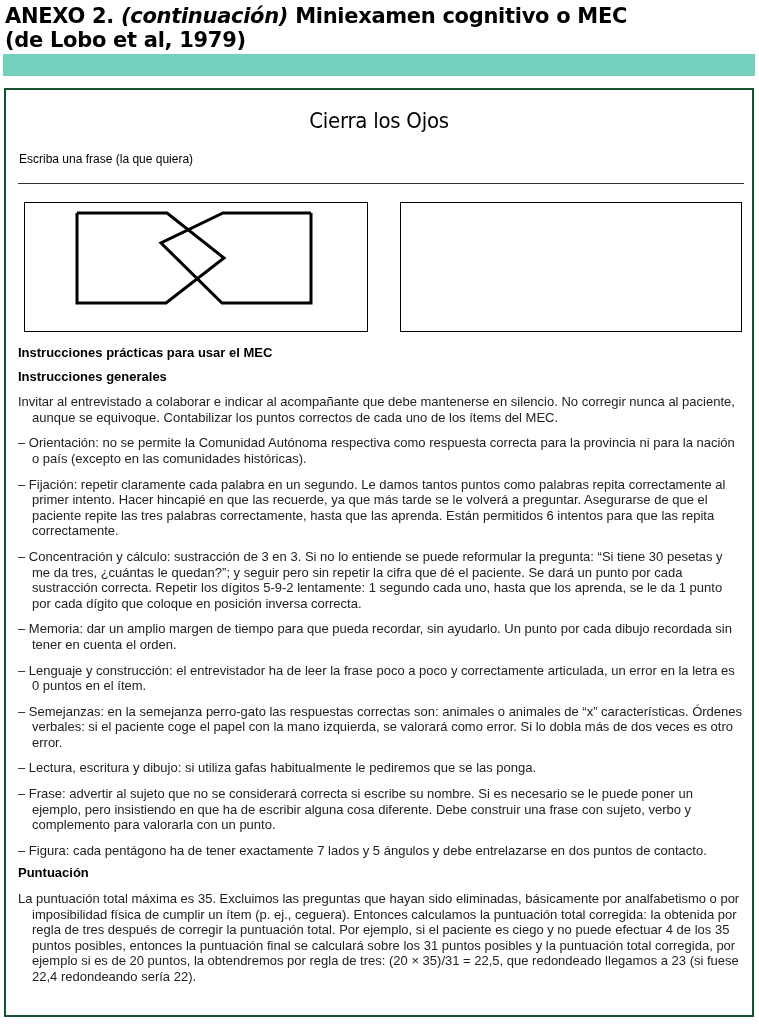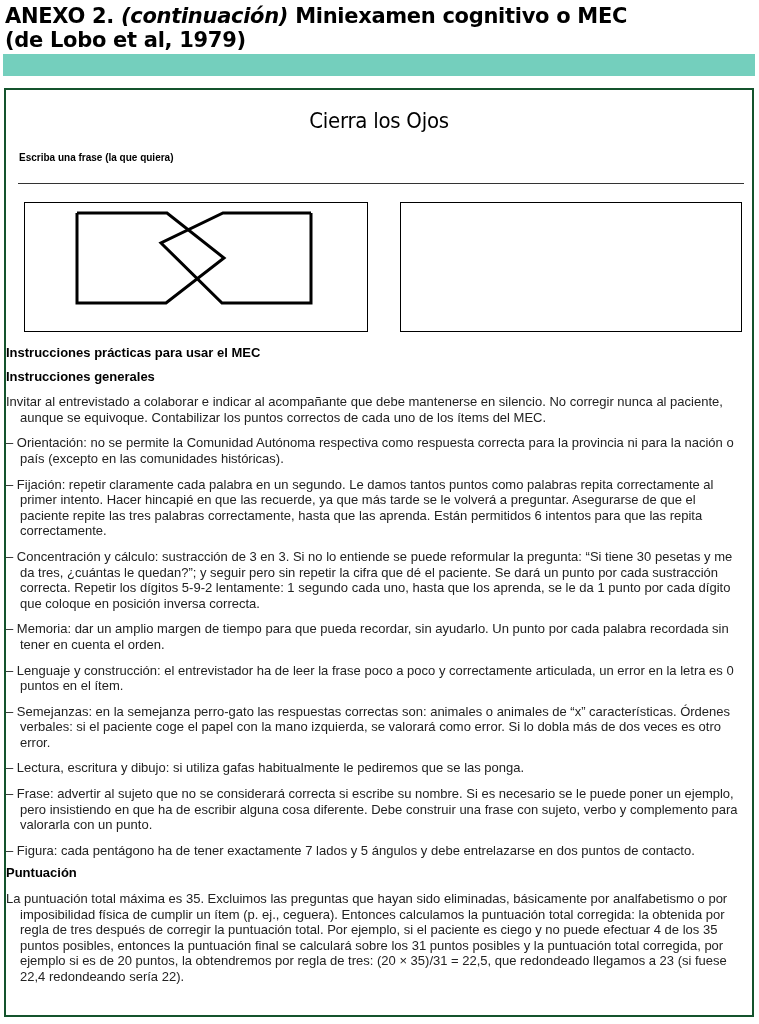--- a/index.html
+++ b/index.html
@@ -8,27 +8,27 @@
     .hdr { position: absolute; left: 5px; top: 4px; width: 750px;
            font-family: "DejaVu Sans", sans-serif; font-weight: bold; font-size: 21px;
            line-height: 24px; letter-spacing: -0.3px; color: #000000; }
     .hdr i { font-style: italic; }
     .band { position: absolute; left: 3px; top: 54px; width: 752px; height: 22px; background: #74cfbd; }
     .frame { position: absolute; left: 4px; top: 88px; width: 750px; height: 929px;
              border: 2px solid #14532d; box-sizing: border-box; }
     .big { position: absolute; left: 0; right: 0; top: 18px; text-align: center;
            font-family: "DejaVu Sans", sans-serif; font-size: 22px; font-weight: normal;
            transform: scaleX(0.9); letter-spacing: -0.3px; color: #000; }
-    .prompt { position: absolute; left: 13px; top: 62px; font-size: 10px; font-weight: bold; color: #000; }
+    .prompt { position: absolute; left: 13px; top: 62px; font-size: 12px; font-weight: normal; color: #000; }
     .line { position: absolute; left: 12px; right: 8px; top: 93px; border-top: 1.5px solid #333; }
     .box { position: absolute; top: 112px; height: 130px; border: 1px solid #000; box-sizing: border-box; }
     .box.l { left: 18px; width: 344px; }
     .box.r { left: 394px; width: 342px; }
     .box svg { position: absolute; left: 0; top: 0; }
-    .text { position: absolute; left: 0; right: 10px; top: 255px; font-size: 13px; line-height: 15.6px; }
+    .text { position: absolute; left: 12px; right: 10px; top: 255px; font-size: 13px; line-height: 15.6px; }
     .h { font-weight: bold; font-size: 13px; margin: 0 0 8px 0; color: #000; }
     .p { margin: 10px 0 7px 0; padding-left: 14px; text-indent: -14px; color: #222; }
   </style>
 </head>
 <body>
 
 <div class="hdr">
   <span>ANEXO 2.</span>
   <i>(continuación)</i>
   <span>Miniexamen cognitivo o MEC</span><br>
@@ -50,21 +50,21 @@
   </div>
   <div class="box r"></div>
 
   <div class="text">
     <div class="h">Instrucciones prácticas para usar el MEC</div>
     <div class="h">Instrucciones generales</div>
     <div class="p">Invitar al entrevistado a colaborar e indicar al acompañante que debe mantenerse en silencio. No corregir nunca al paciente, aunque se equivoque. Contabilizar los puntos correctos de cada uno de los ítems del MEC.</div>
     <div class="p">– Orientación: no se permite la Comunidad Autónoma respectiva como respuesta correcta para la provincia ni para la nación o país (excepto en las comunidades históricas).</div>
     <div class="p">– Fijación: repetir claramente cada palabra en un segundo. Le damos tantos puntos como palabras repita correctamente al primer intento. Hacer hincapié en que las recuerde, ya que más tarde se le volverá a preguntar. Asegurarse de que el paciente repite las tres palabras correctamente, hasta que las aprenda. Están permitidos 6 intentos para que las repita correctamente.</div>
     <div class="p">– Concentración y cálculo: sustracción de 3 en 3. Si no lo entiende se puede reformular la pregunta: “Si tiene 30 pesetas y me da tres, ¿cuántas le quedan?”; y seguir pero sin repetir la cifra que dé el paciente. Se dará un punto por cada sustracción correcta. Repetir los dígitos 5-9-2 lentamente: 1 segundo cada uno, hasta que los aprenda, se le da 1 punto por cada dígito que coloque en posición inversa correcta.</div>
-    <div class="p">– Memoria: dar un amplio margen de tiempo para que pueda recordar, sin ayudarlo. Un punto por cada palabra recordada sin tener en cuenta el orden.</div>
+    <div class="p">– Memoria: dar un amplio margen de tiempo para que pueda recordar, sin ayudarlo. Un punto por cada dibujo recordada sin tener en cuenta el orden.</div>
     <div class="p">– Lenguaje y construcción: el entrevistador ha de leer la frase poco a poco y correctamente articulada, un error en la letra es 0 puntos en el ítem.</div>
     <div class="p">– Semejanzas: en la semejanza perro-gato las respuestas correctas son: animales o animales de “x” características. Órdenes verbales: si el paciente coge el papel con la mano izquierda, se valorará como error. Si lo dobla más de dos veces es otro error.</div>
     <div class="p">– Lectura, escritura y dibujo: si utiliza gafas habitualmente le pediremos que se las ponga.</div>
     <div class="p">– Frase: advertir al sujeto que no se considerará correcta si escribe su nombre. Si es necesario se le puede poner un ejemplo, pero insistiendo en que ha de escribir alguna cosa diferente. Debe construir una frase con sujeto, verbo y complemento para valorarla con un punto.</div>
     <div class="p">– Figura: cada pentágono ha de tener exactamente 7 lados y 5 ángulos y debe entrelazarse en dos puntos de contacto.</div>
     <div class="h">Puntuación</div>
     <div class="p">La puntuación total máxima es 35. Excluimos las preguntas que hayan sido eliminadas, básicamente por analfabetismo o por imposibilidad física de cumplir un ítem (p. ej., ceguera). Entonces calculamos la puntuación total corregida: la obtenida por regla de tres después de corregir la puntuación total. Por ejemplo, si el paciente es ciego y no puede efectuar 4 de los 35 puntos posibles, entonces la puntuación final se calculará sobre los 31 puntos posibles y la puntuación total corregida, por ejemplo si es de 20 puntos, la obtendremos por regla de tres: (20 × 35)/31 = 22,5, que redondeado llegamos a 23 (si fuese 22,4 redondeando sería 22).</div>
   </div>
 </div>
 

